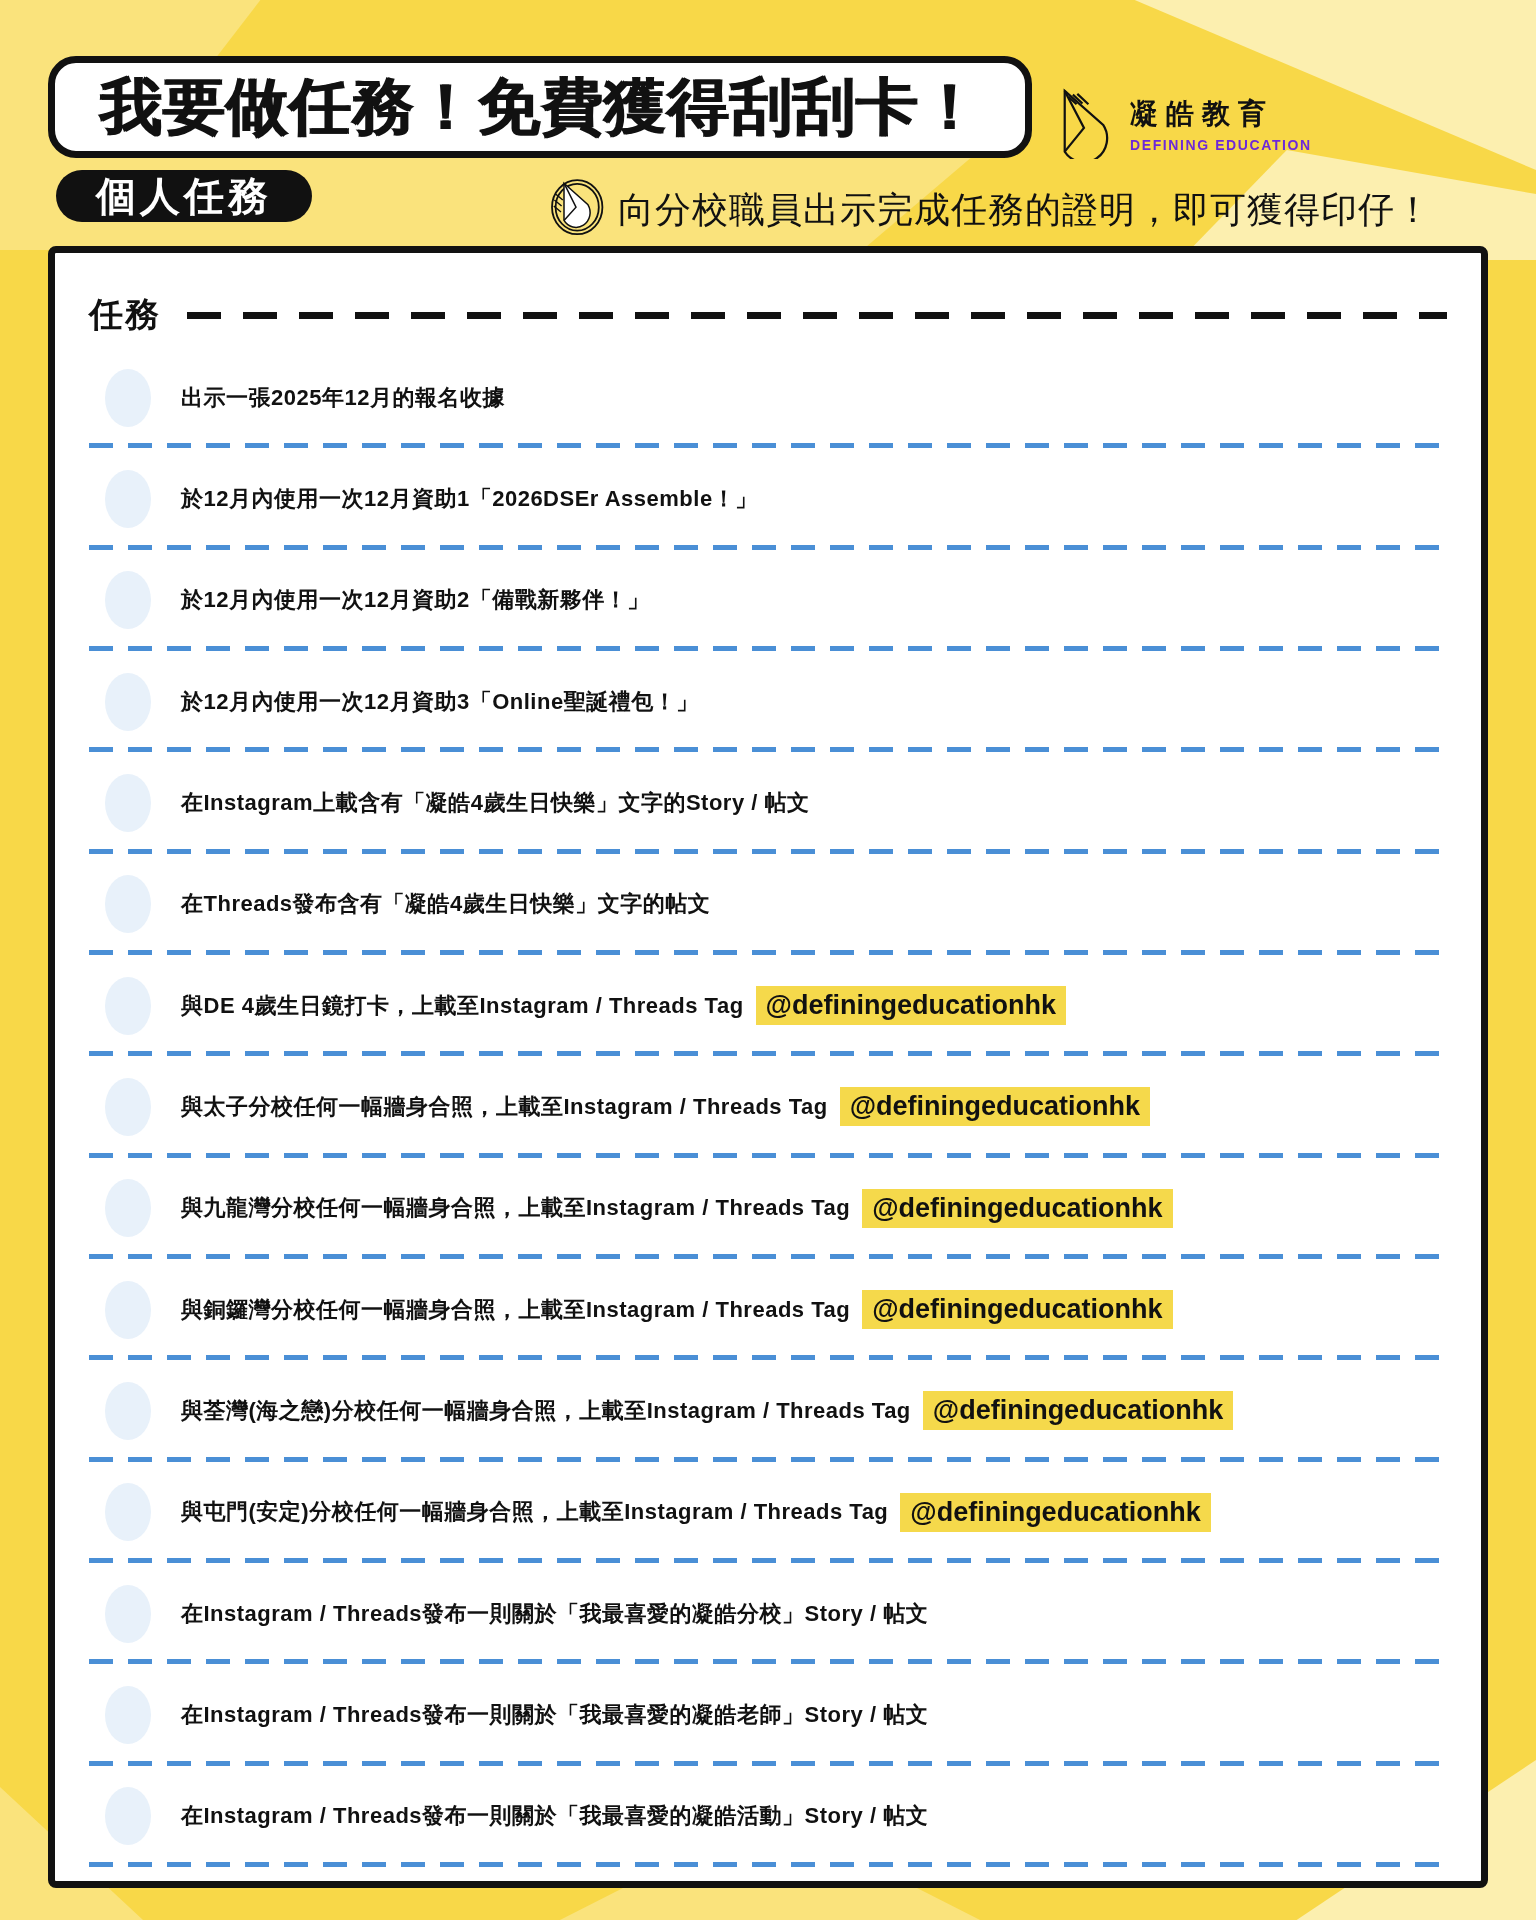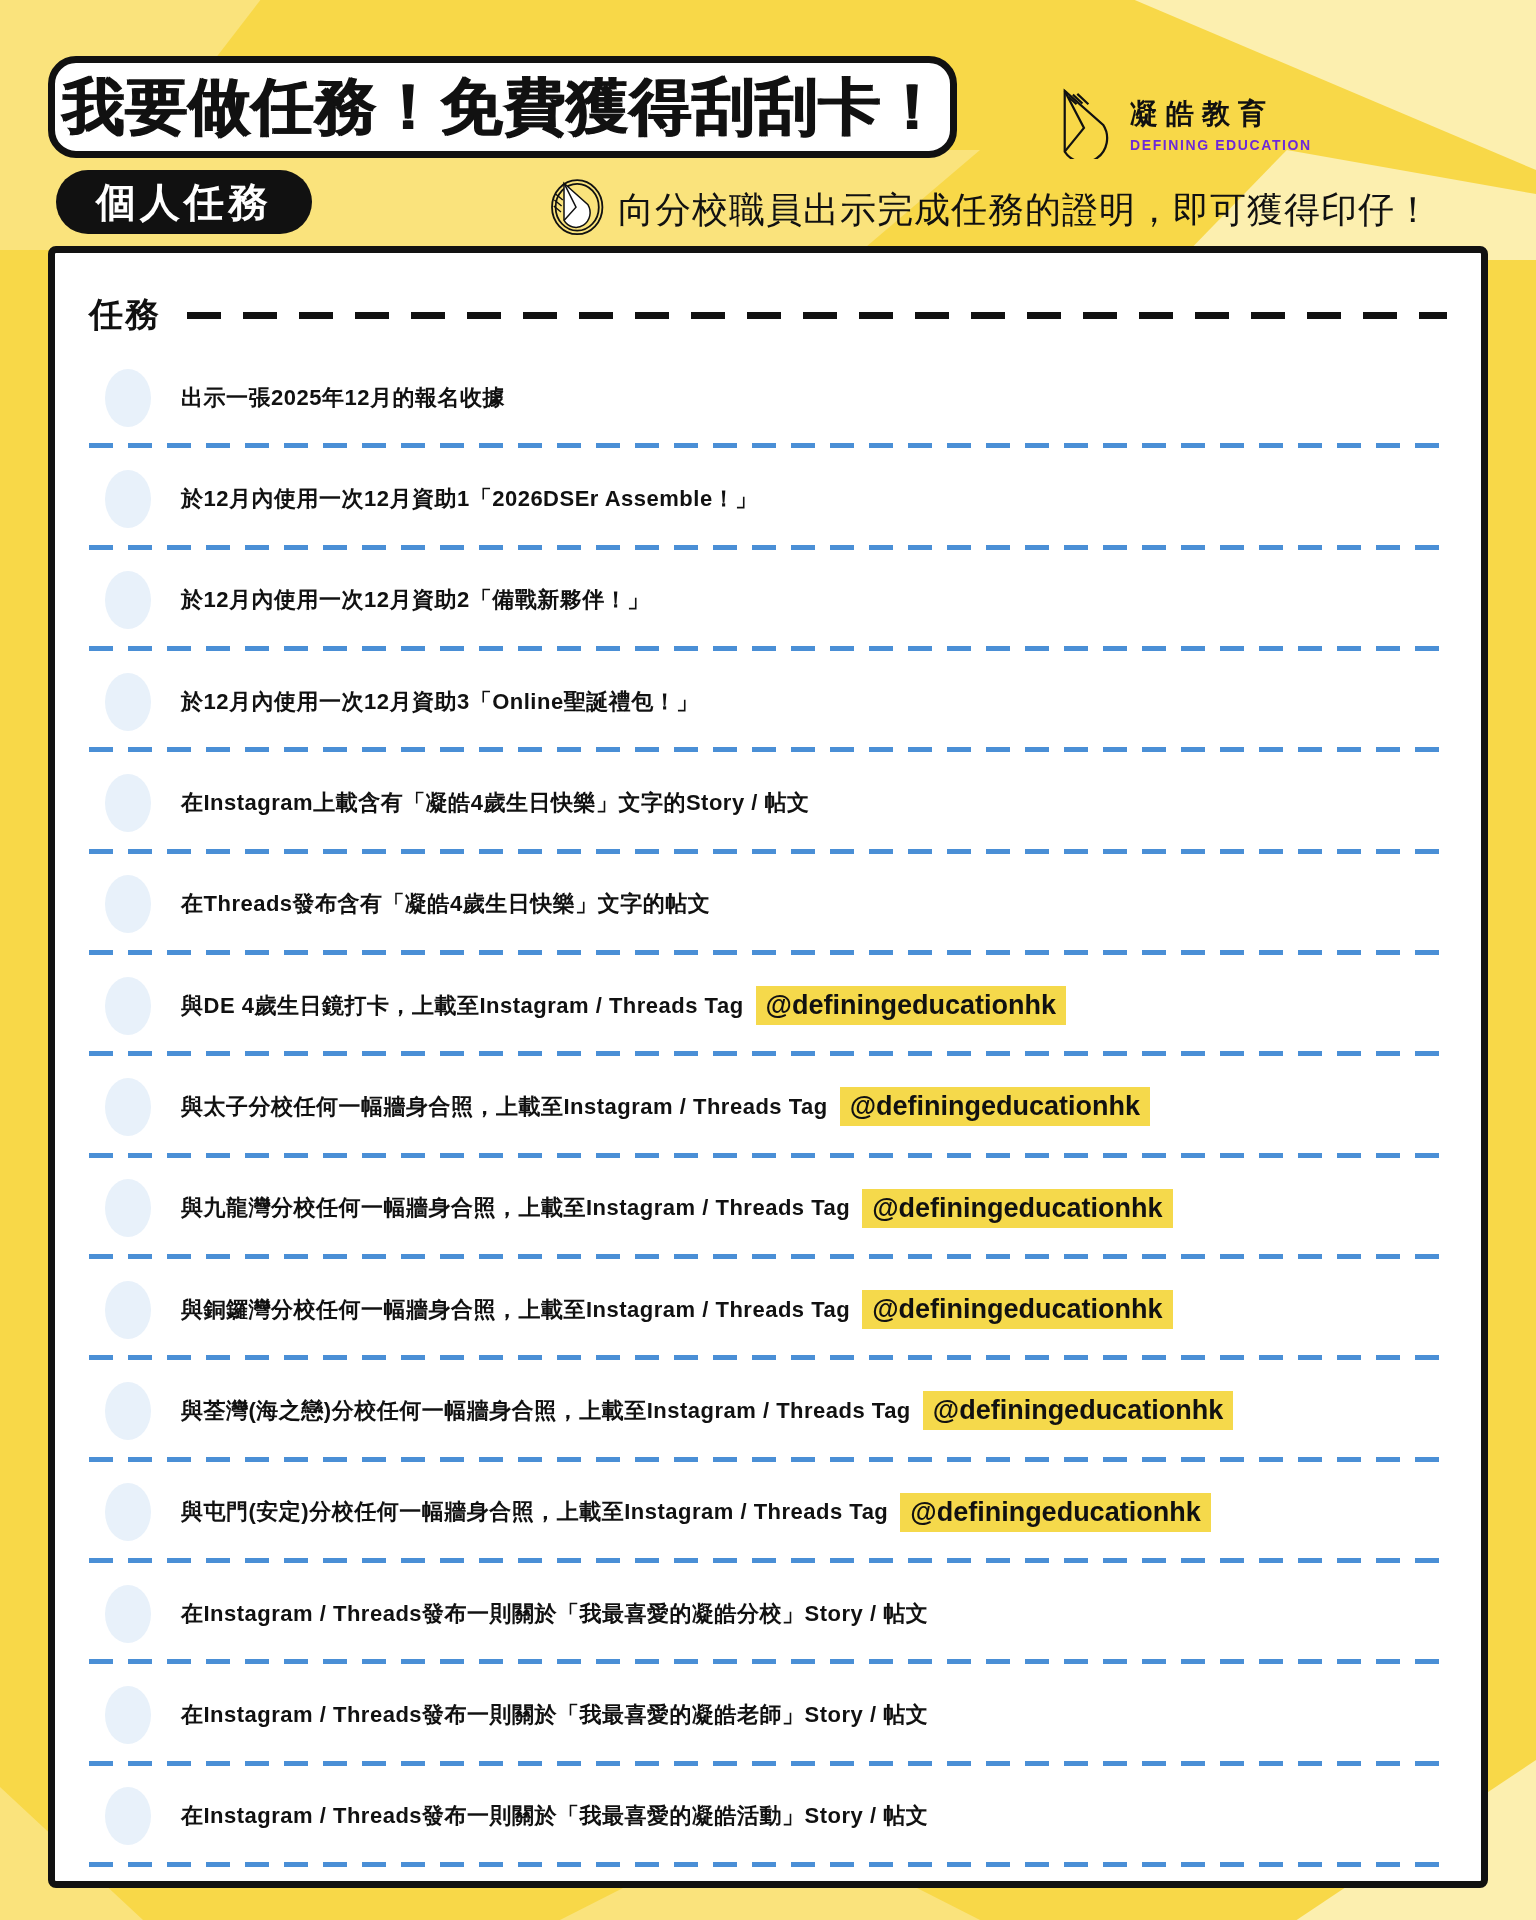--- a/index.html
+++ b/index.html
@@ -27,40 +27,40 @@
   .deco1{left:0;top:0;width:420px;height:240px;clip-path:polygon(0 0,62% 0,18% 100%,0 78%);}
   .deco2{left:1080px;top:0;width:456px;height:170px;clip-path:polygon(12% 0,100% 0,100% 100%);}
   .deco3{left:0;top:150px;width:980px;height:100px;clip-path:polygon(0 0,100% 0,88% 100%,0 100%);}
   .deco4{left:1180px;top:150px;width:356px;height:110px;clip-path:polygon(30% 0,100% 40%,100% 100%,0 100%);}
   .deco5{left:0;top:1730px;width:260px;height:190px;clip-path:polygon(0 30%,55% 100%,0 100%);}
   .deco6{left:1270px;top:1760px;width:266px;height:160px;clip-path:polygon(100% 0,100% 100%,10% 100%);}
   .deco7{left:560px;top:1888px;width:420px;height:32px;clip-path:polygon(0 100%,15% 0,85% 0,100% 100%);}
 
   
   .title-box{
-    position:absolute;z-index:2;left:48px;top:56px;width:909px;height:102px;
+    position:absolute;z-index:2;left:48px;top:56px;width:984px;height:102px;
     background:#ffffff;border:7px solid var(--ink);border-radius:28px;
     display:flex;align-items:center;justify-content:center;
   }
   .title-box span{
     font-size:62px;font-weight:900;letter-spacing:1px;white-space:nowrap;
     text-shadow:2px 0 0 var(--ink);
   }
   
   .logo{
     position:absolute;z-index:2;left:1044px;top:76px;height:96px;
     display:flex;align-items:center;gap:12px;
   }
   .logo svg{width:74px;height:74px;}
   .logo-zh{font-size:28px;font-weight:700;letter-spacing:8px;white-space:nowrap;}
   .logo-en{font-size:14px;font-weight:700;letter-spacing:1.6px;white-space:nowrap;color:#6d28d9;}
 
   
   .badge{
-    position:absolute;z-index:2;left:56px;top:170px;height:64px;
+    position:absolute;z-index:2;left:56px;top:170px;height:52px;
     background:var(--ink);color:#fff;border-radius:36px;
     display:flex;align-items:center;padding:0 40px;
   }
   .badge span{font-size:40px;font-weight:900;letter-spacing:4px;white-space:nowrap;}
   .instruction{
     position:absolute;z-index:2;left:546px;top:180px;height:60px;
     display:flex;align-items:center;gap:12px;
   }
   .instruction svg{width:60px;height:60px;flex:0 0 auto;}
   .instruction span{font-size:36px;font-weight:400;letter-spacing:1px;white-space:nowrap;}

